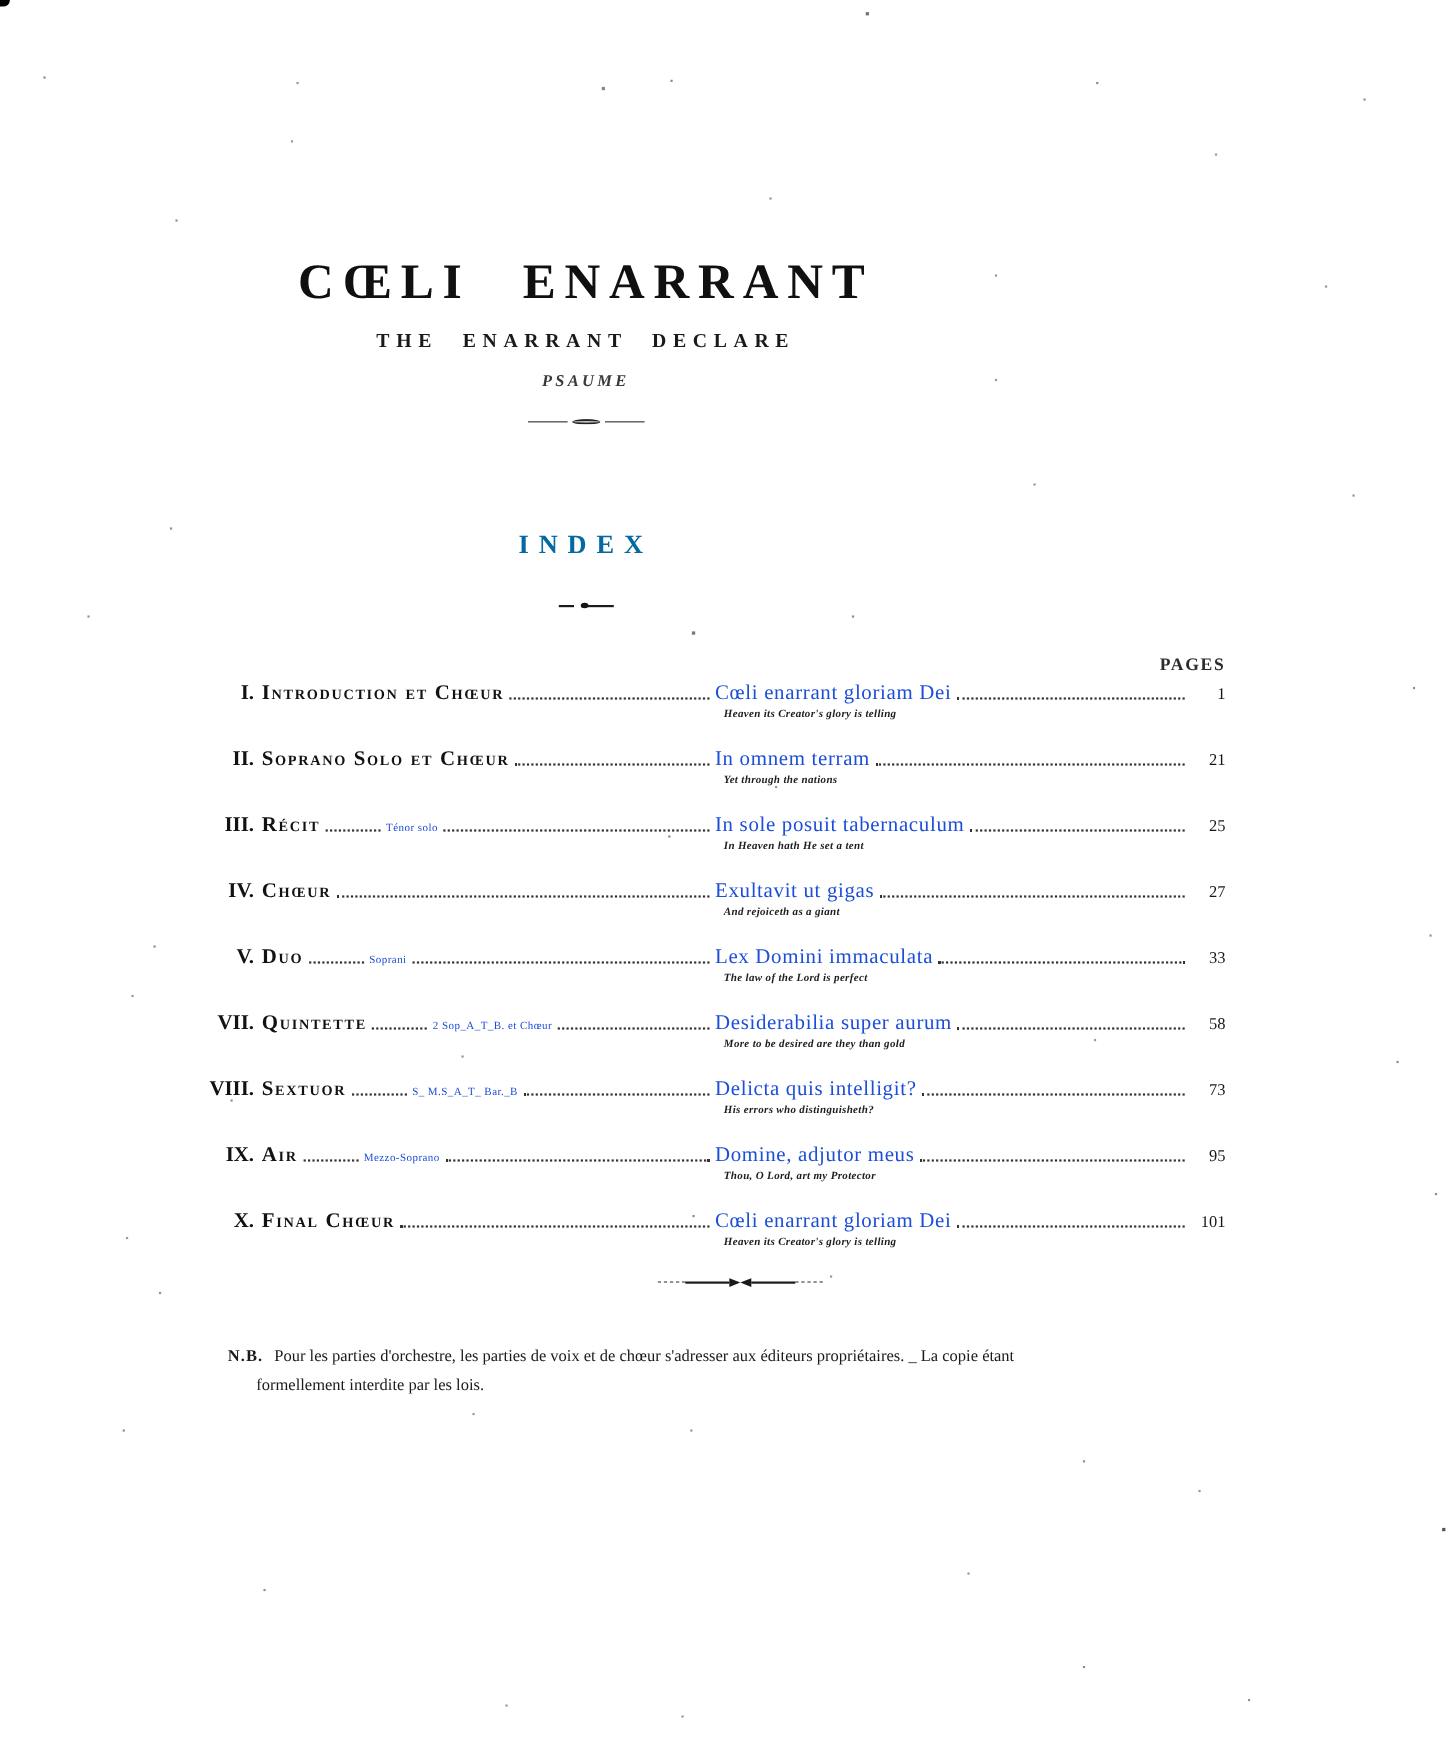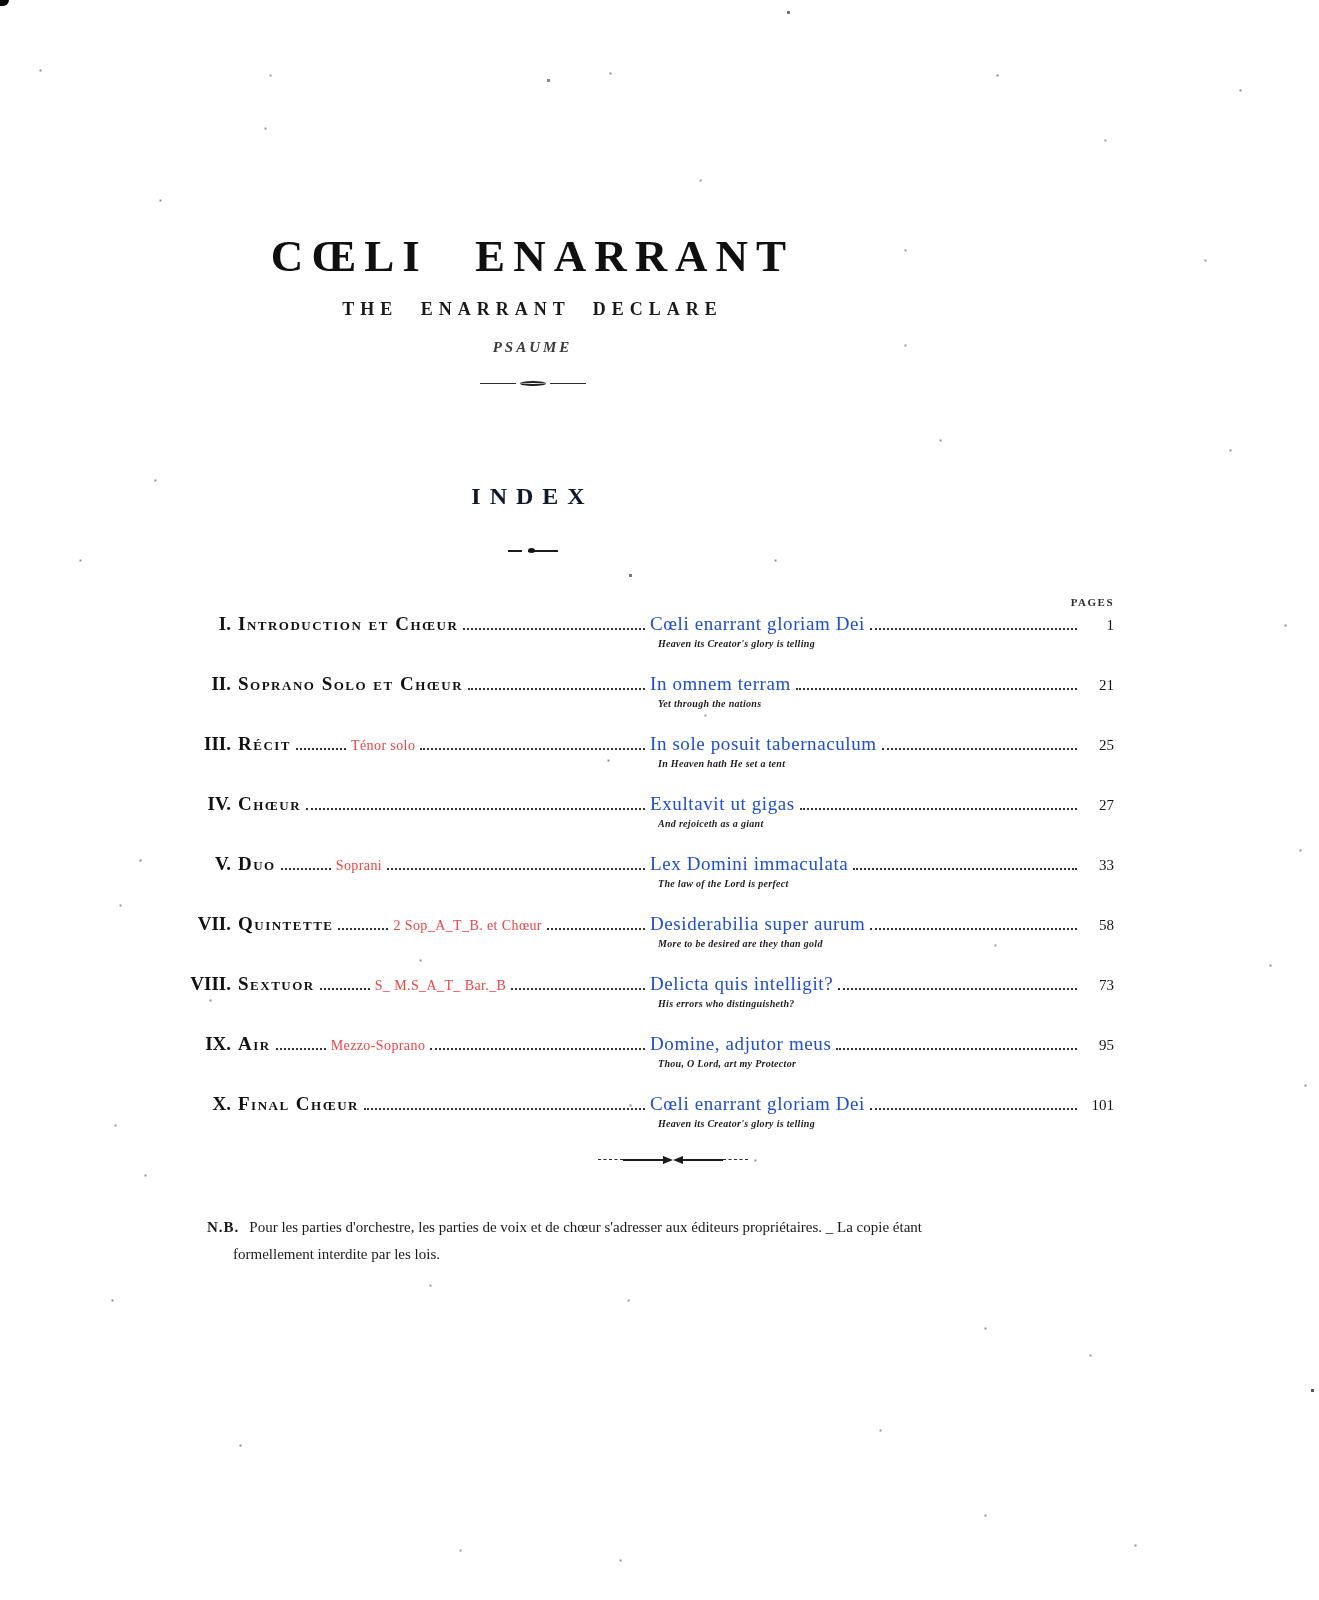--- a/index.html
+++ b/index.html
@@ -31,50 +31,50 @@
     margin: 24px auto 0; width: 120px; height: 7px;
     display: flex; align-items: center; justify-content: center; gap: 4px;
   }
   .orn-line { width: 36px; height: 0; border-top: 1.5px solid #2d2d2d; }
   .orn-mid  { width: 26px; height: 5px; border-top: 2px solid #222;
               border-bottom: 2px solid #222; border-radius: 50%; }
 
   
   .index-heading {
     margin-top: 96px; text-align: center; font-size: 24px; font-weight: bold;
-    letter-spacing: 9px; color: #0f172a;
+    letter-spacing: 9px; color: #0369a1;
   }
   .index-rule {
     width: 50px; height: 2px; margin: 40px auto 0;
     background: linear-gradient(to right, #1c1c1c 0 28%, transparent 28% 40%, #1c1c1c 40% 100%);
     position: relative;
   }
   .index-rule::after {
     content: ""; position: absolute; left: 20px; top: -2px;
     width: 7px; height: 5px; background: #141414; border-radius: 50%;
   }
 
   
   .index-table { width: 934px; margin: 44px 0 0 180px; }
   .pages-label {
-    text-align: right; font-size: 11px; letter-spacing: 1.5px;
+    text-align: right; font-size: 16px; letter-spacing: 1.5px;
     color: #2c2c2c; margin-bottom: 5px; font-weight: bold;
   }
   .entry { margin-bottom: 24px; }
   .entry-main { display: flex; align-items: baseline; }
   .num {
     flex: none; width: 58px; padding-right: 7px; text-align: right;
     font-weight: bold; font-size: 19px; font-variant: small-caps; color: #121212;
   }
   .desc { flex: none; width: 412px; display: flex; align-items: baseline; overflow: hidden; }
   .main-label {
     font-variant: small-caps; font-weight: bold; font-size: 19px;
     letter-spacing: 1.5px; white-space: nowrap; color: #121212;
   }
-  .sub-label { font-size: 14px; white-space: nowrap; color: #ef4444; letter-spacing: 0.4px; }
+  .sub-label { font-size: 10px; white-space: nowrap; color: #1d4ed8; letter-spacing: 0.4px; }
   .mini-leader {
     flex: none; width: 50px; border-bottom: 2px dotted #333;
     align-self: flex-end; margin: 0 5px 5px; display: none;
   }
   .entry.has-sub .mini-leader { display: block; }
   .leader {
     flex: 1; min-width: 10px; border-bottom: 2px dotted #333;
     align-self: flex-end; margin: 0 5px 5px;
   }
   .latin { white-space: nowrap; font-size: 19px; letter-spacing: 0.6px; color: #1d4ed8; }

